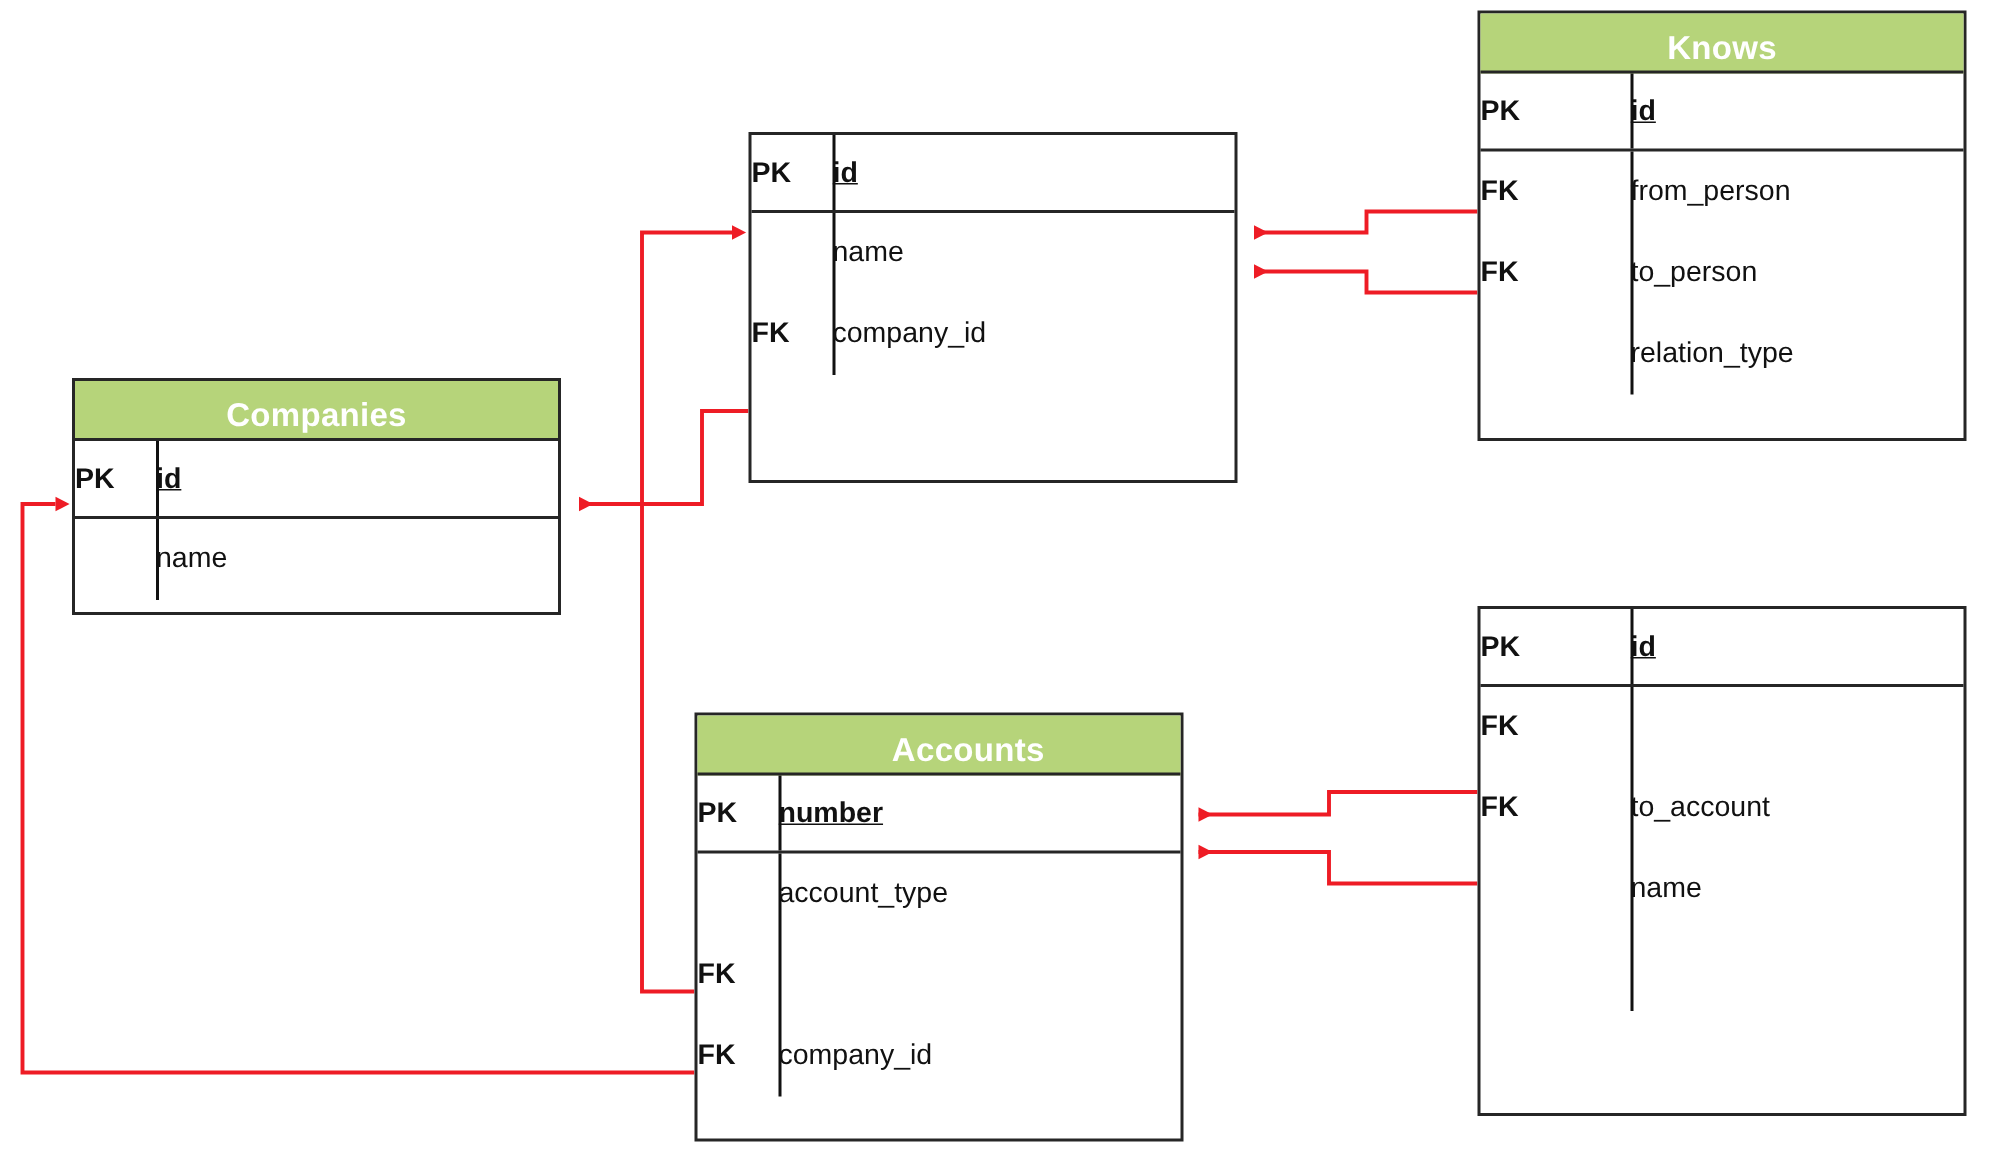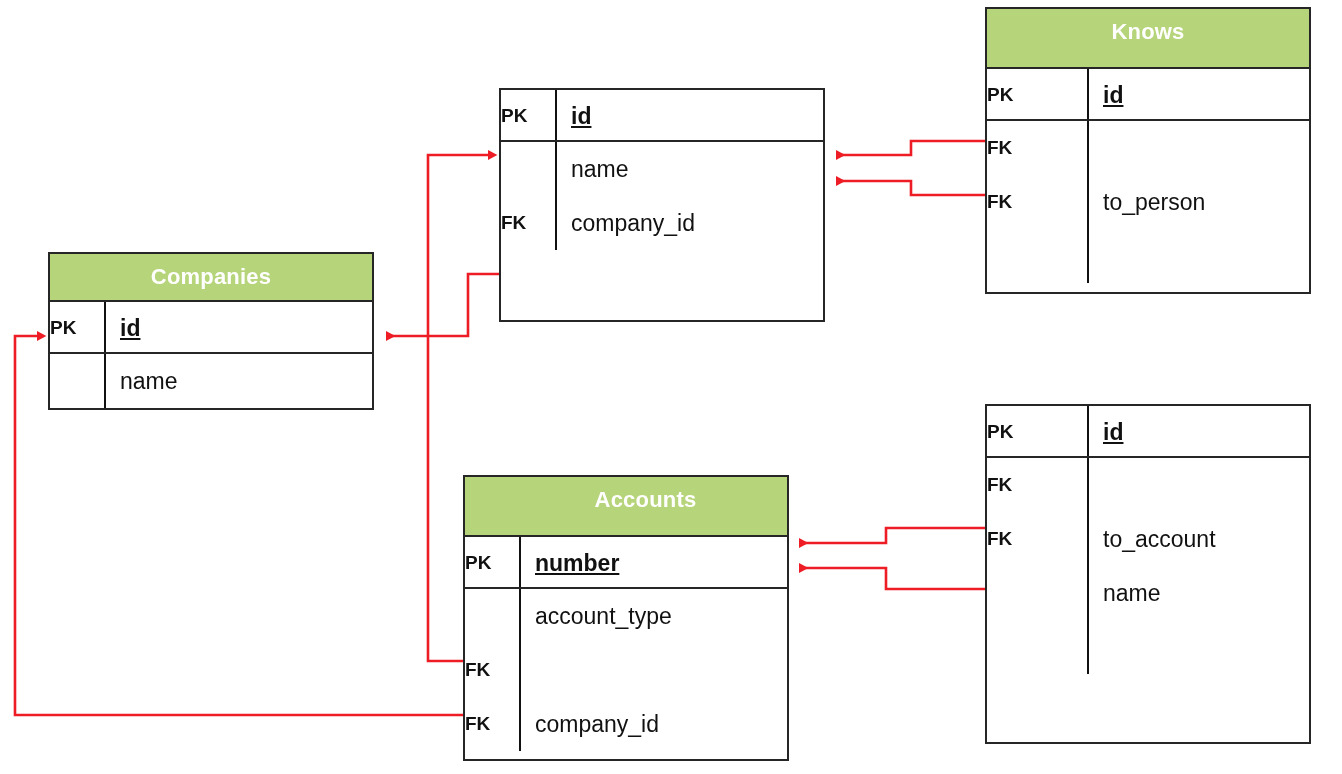--- a/index.html
+++ b/index.html
@@ -32,21 +32,21 @@
   .entity {
     position: absolute;
     box-sizing: border-box;
     border: 2px solid #262626;
     background: #ffffff;
     display: flex;
     flex-direction: column;
   }
   .entity-title {
     box-sizing: border-box;
-    height: 60px;
+    height: 40px;
     line-height: 46px;
     text-align: center;
     font-weight: bold;
     font-size: 22px;
     color: #ffffff;
     letter-spacing: 0.2px;
     border-bottom: 2px solid #262626;
     overflow: hidden;
     white-space: nowrap;
   }
@@ -83,23 +83,22 @@
   .key-cell {
     box-sizing: border-box;
     flex: 0 0 auto;
     font-weight: bold;
     font-size: 19px;
     color: #111111;
   }
   .name-cell {
     box-sizing: border-box;
     flex: 1 1 auto;
-    font-size: 23px;
+    font-size: 19px;
     color: #111111;
-    padding-left: 16px;
     white-space: nowrap;
     overflow: hidden;
   }
   .name-cell.is-pk {
     font-weight: bold;
     text-decoration: underline;
   }
 </style>
 </head>
 <body>
@@ -179,24 +178,29 @@
       <div class="divider" style="left:100px;"></div>
       <div class="attr-row" style="height:52px;">
         <div class="key-cell" style="width:100px;">PK</div>
         <div class="name-cell is-pk">id</div>
       </div>
     </div>
     <div class="body-section">
       <div class="divider" style="left:100px; top:0; height:162px;"></div>
       <div class="attr-row">
         <div class="key-cell" style="width:100px;">FK</div>
+        <div class="name-cell">from_person</div>
       </div>
       <div class="attr-row">
         <div class="key-cell" style="width:100px;">FK</div>
         <div class="name-cell">to_person</div>
+      </div>
+      <div class="attr-row">
+        <div class="key-cell" style="width:100px;"></div>
+        <div class="name-cell">relation_type</div>
       </div>
     </div>
   </div>
 
   <div class="entity" style="left:463px; top:475px; width:326px; height:286px;">
     <div class="entity-title" style="background:#b6d47a;padding-left:39px;">Accounts</div>
     <div class="pk-section" style="height:52px;">
       <div class="divider" style="left:54px;"></div>
       <div class="attr-row" style="height:52px;">
         <div class="key-cell" style="width:54px;">PK</div>

